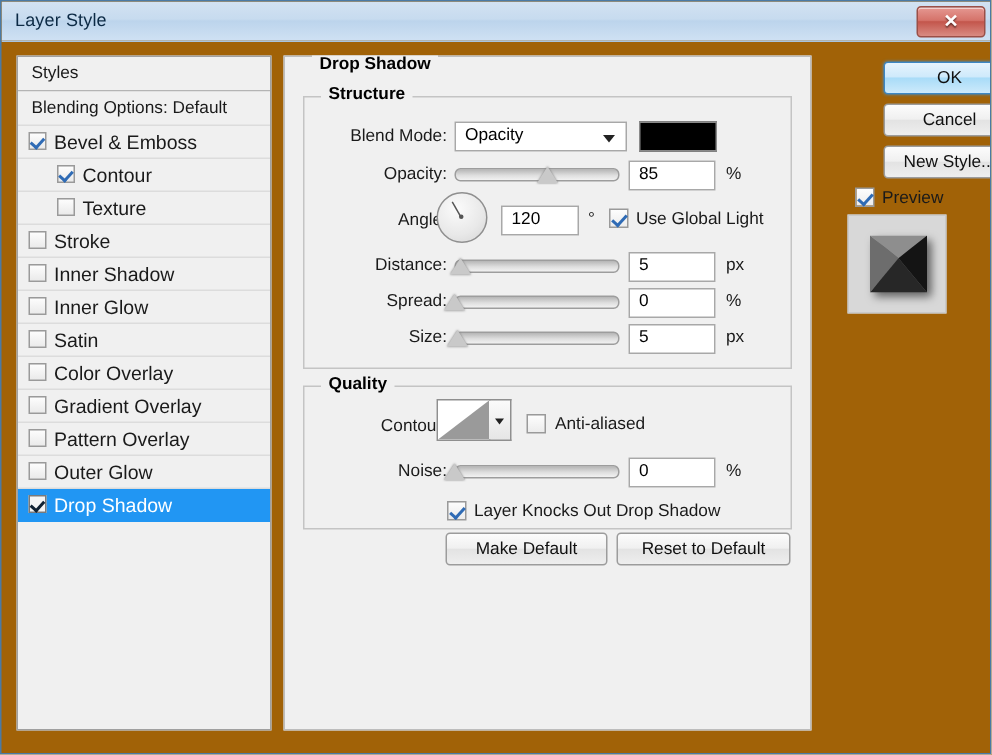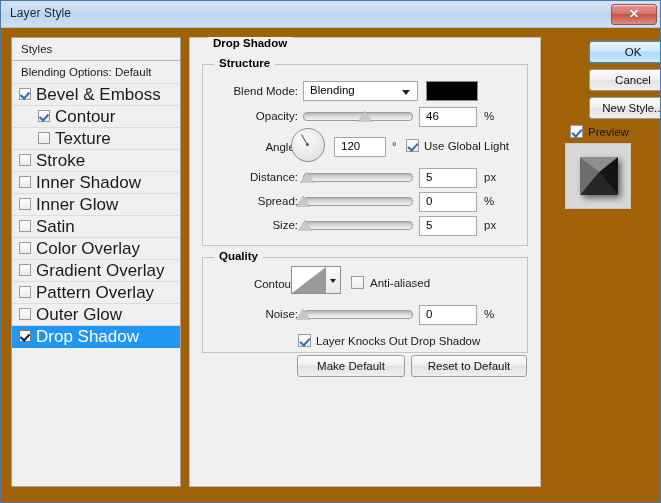--- a/index.html
+++ b/index.html
@@ -80,21 +80,21 @@
     box-sizing: border-box;
     font-size: 11.5px;
     color: #1a1a1a;
   }
   .side-row {
     position: relative;
     height: 22px;
     line-height: 22px;
     border-bottom: 1px solid #dcdcdc;
     box-sizing: border-box;
-    font-size: 17px;
+    font-size: 13px;
     color: #1a1a1a;
     cursor: default;
   }
   .side-row.selected {
     background: #2196f3;
     color: #ffffff;
     border-bottom: 1px solid #2196f3;
   }
   .side-row .cb {
     position: absolute;
@@ -417,29 +417,29 @@
 
   <div class="main">
 
     <div class="section-title" style="left:18px; top:-1px;">Drop Shadow</div>
 
     <div class="groupbox" style="left:12px; top:26px; width:326px; height:182px;"></div>
     <div class="section-title" style="left:24px; top:19px;">Structure</div>
 
     <div class="glabel" style="left:22px; top:47px; width:86px;">Blend Mode:</div>
     <div class="combo" style="left:113px; top:43px; width:115px; height:20px;">
-      <span class="val">Blending</span>
+      <span class="val">Opacity</span>
       <span class="arrow"></span>
     </div>
     <div class="swatch" style="left:236px; top:43px; width:52px; height:20px;"></div>
 
     <div class="glabel" style="left:22px; top:72px; width:86px;">Opacity:</div>
     <div class="slider" style="left:113px; top:74px; width:110px;"></div>
     <div class="thumb" style="left:168px; top:73px;"></div>
-    <div class="numfield" style="left:229px; top:69px; width:58px; height:20px;">46</div>
+    <div class="numfield" style="left:229px; top:69px; width:58px; height:20px;">85</div>
     <div class="unit" style="left:294px; top:72px;">%</div>
 
     <div class="glabel" style="left:22px; top:103px; width:86px;">Angle:</div>
     <div class="dial" style="left:101px; top:90px;">
       <span class="needle"></span>
       <span class="dot"></span>
     </div>
     <div class="numfield" style="left:144px; top:99px; width:52px; height:20px;">120</div>
     <div class="unit" style="left:202px; top:102px;">°</div>
     <div class="chk checked" style="left:216px; top:101px;"></div>

